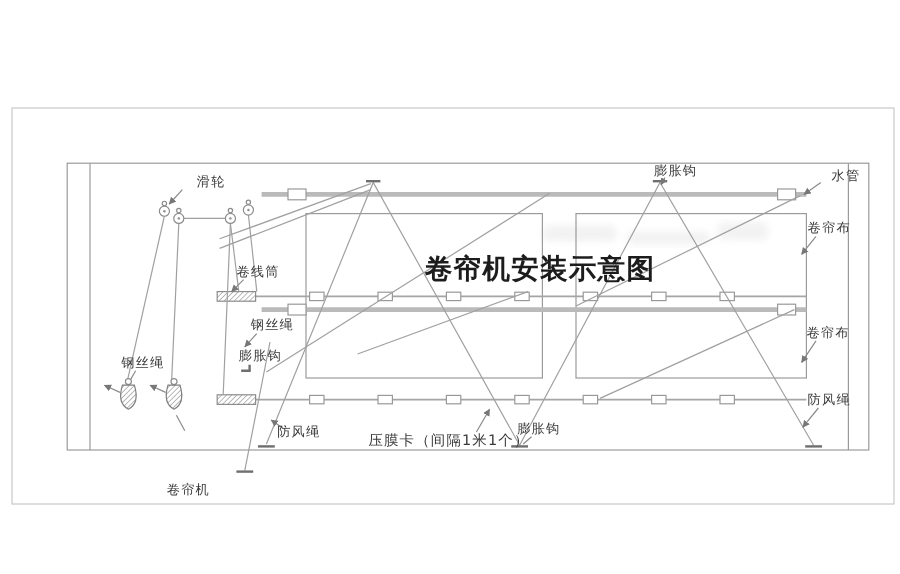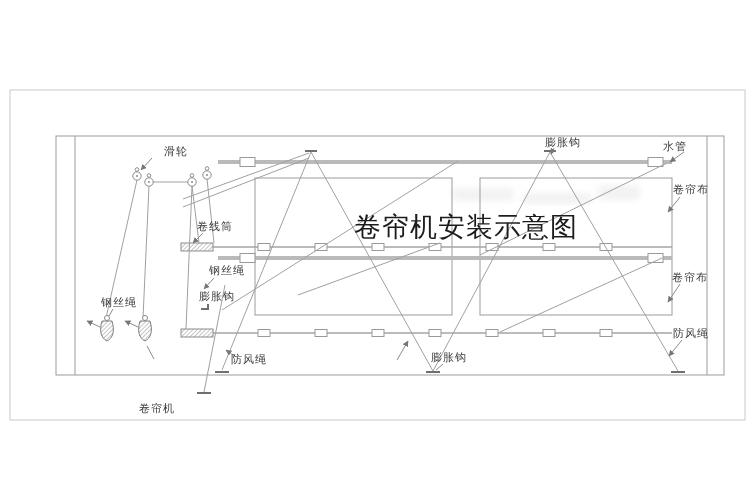--- a/index.html
+++ b/index.html
@@ -2,21 +2,21 @@
 <html><head>
 <meta charset="utf-8">
 <style>
   html,body{margin:0;padding:0;background:#fff;}
   .stage{position:relative;width:750px;height:478px;background:#ffffff;overflow:hidden;
          font-family:"DejaVu Sans","Liberation Sans",sans-serif;}
   svg{position:absolute;left:0;top:0;}
   .lbl{position:absolute;font-size:11px;color:#3a3a3a;letter-spacing:1px;white-space:nowrap;line-height:1;}
   .lbl-lg{font-size:12px;letter-spacing:1px;}
   .title{position:absolute;left:354px;top:209px;font-family:"DejaVu Serif","Liberation Serif",serif;
-         font-size:27px;font-weight:400;color:#1c1c1c;letter-spacing:1px;white-space:nowrap;}
+         font-size:23px;font-weight:700;color:#1c1c1c;letter-spacing:1px;white-space:nowrap;}
   .ln{stroke:#9b9b9b;stroke-width:1;fill:none;}
   .frameOuter{stroke:#c9c9c9;stroke-width:1;fill:none;}
   .pipe{stroke:#bababa;stroke-width:4;fill:none;}
   .bar{stroke:#a5a5a5;stroke-width:1.6;fill:none;}
   .clip{fill:#ffffff;stroke:#999999;stroke-width:1;}
   .drum{fill:url(#hatch);stroke:#8c8c8c;stroke-width:1;}
   .pl{fill:#ffffff;stroke:#8c8c8c;stroke-width:1;}
   .rope{stroke:#a0a0a0;stroke-width:1;fill:none;}
   .ldr{stroke:#8a8a8a;stroke-width:1;fill:none;}
   .mark{stroke:#6f6f6f;stroke-width:2;fill:none;}
@@ -175,19 +175,20 @@
 
   <div class="title">卷帘机安装示意图</div>
 
   <div class="lbl" style="left:164px;top:146px;">滑轮</div>
   <div class="lbl" style="left:197px;top:221px;">卷线筒</div>
   <div class="lbl" style="left:209px;top:265px;">钢丝绳</div>
   <div class="lbl" style="left:199px;top:291px;">膨胀钩</div>
   <div class="lbl" style="left:101px;top:297px;">钢丝绳</div>
   <div class="lbl" style="left:139px;top:359px;margin-top:44px;">卷帘机</div>
   <div class="lbl" style="left:231px;top:354px;">防风绳</div>
+  <div class="lbl lbl-lg" style="left:307px;top:361px;">压膜卡（间隔1米1个）</div>
   <div class="lbl" style="left:431px;top:352px;">膨胀钩</div>
   <div class="lbl" style="left:545px;top:137px;">膨胀钩</div>
-  <div class="lbl" style="left:663px;top:141px;">水管</div>
+  <div class="lbl" style="left:693px;top:141px;">水管</div>
   <div class="lbl" style="left:673px;top:184px;">卷帘布</div>
   <div class="lbl" style="left:672px;top:272px;">卷帘布</div>
   <div class="lbl" style="left:673px;top:328px;">防风绳</div>
 </div>
 
 </body></html>

